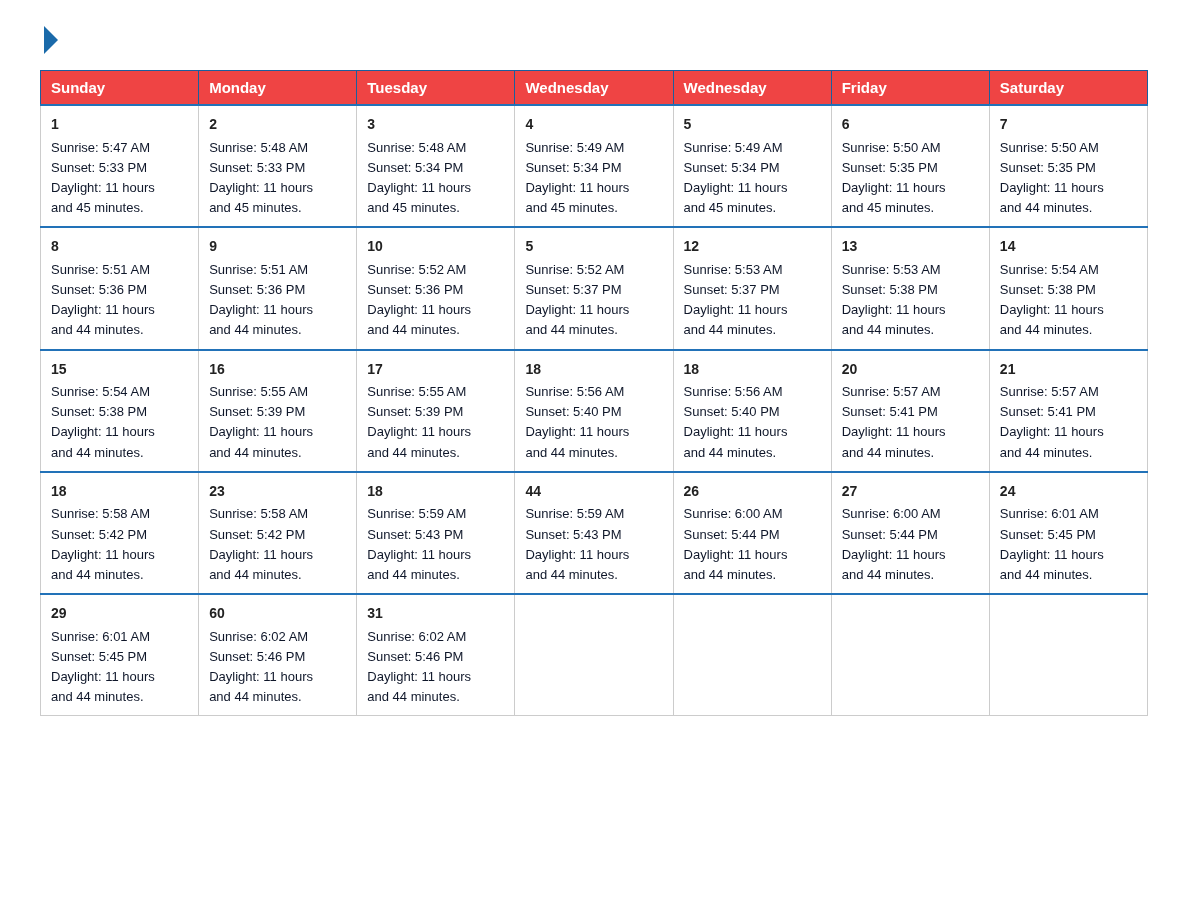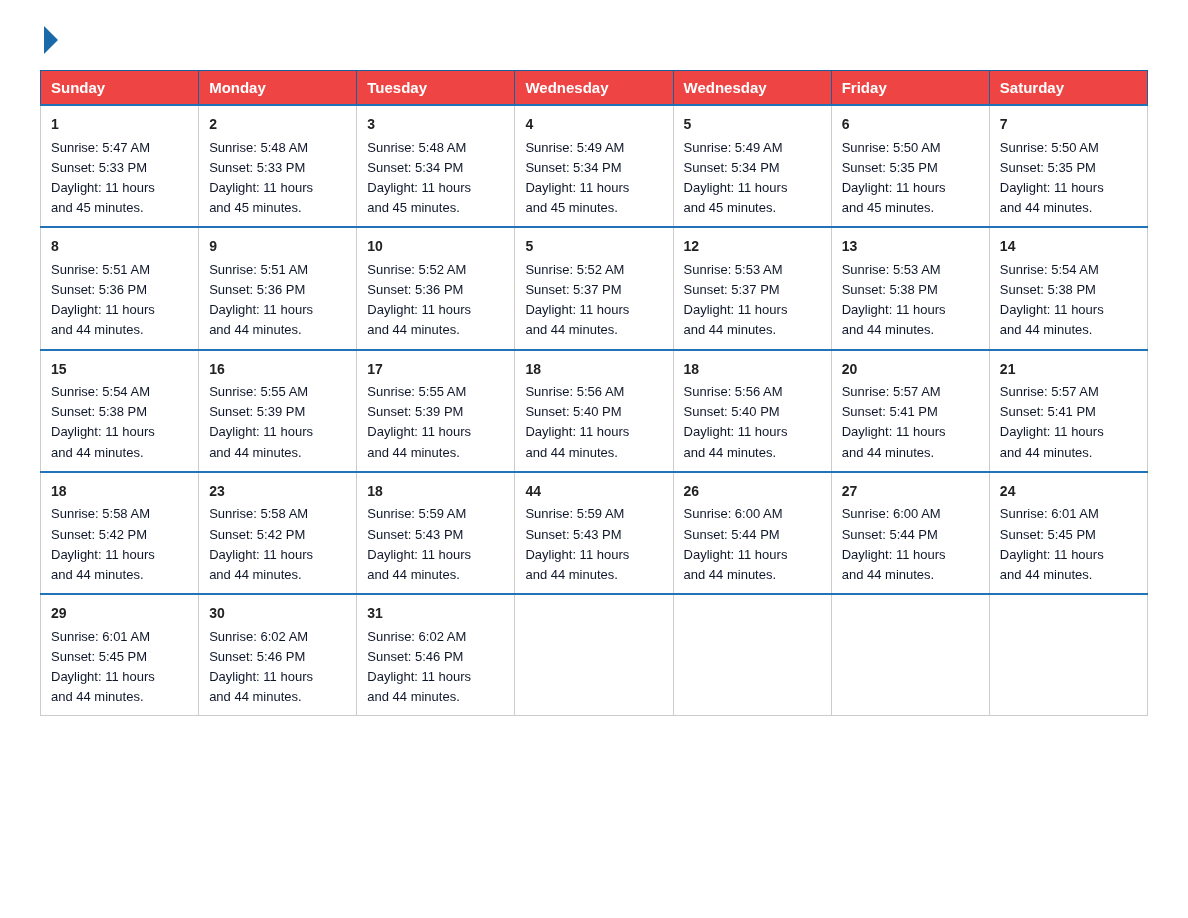--- a/index.html
+++ b/index.html
@@ -387,21 +387,21 @@
         <td>
           <span class="day-number">29</span>
           <div class="day-info">
             <div>Sunrise: 6:01 AM</div>
             <div>Sunset: 5:45 PM</div>
             <div>Daylight: 11 hours</div>
             <div>and 44 minutes.</div>
           </div>
         </td>
         <td>
-          <span class="day-number">30</span>
+          <span class="day-number">60</span>
           <div class="day-info">
             <div>Sunrise: 6:02 AM</div>
             <div>Sunset: 5:46 PM</div>
             <div>Daylight: 11 hours</div>
             <div>and 44 minutes.</div>
           </div>
         </td>
         <td>
           <span class="day-number">31</span>
           <div class="day-info">

